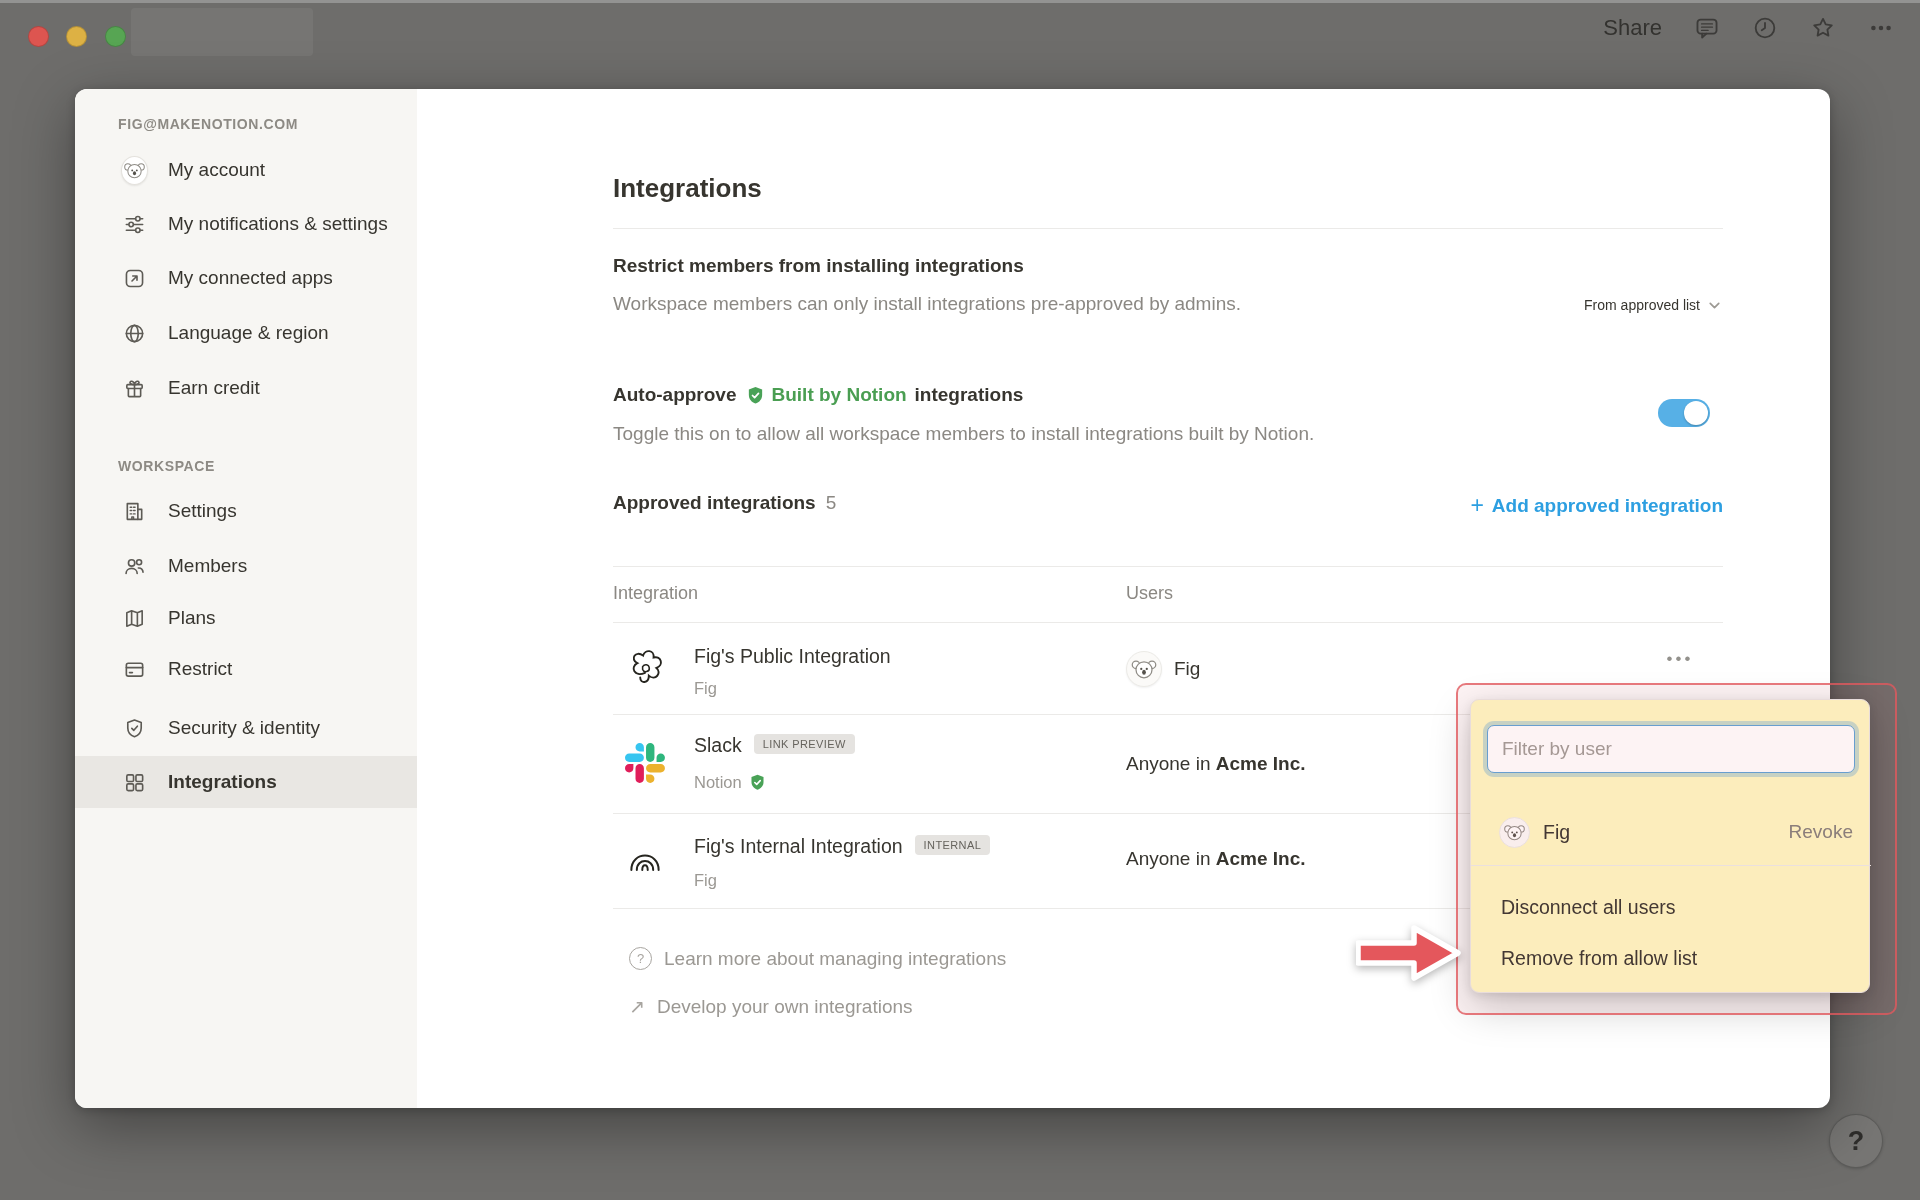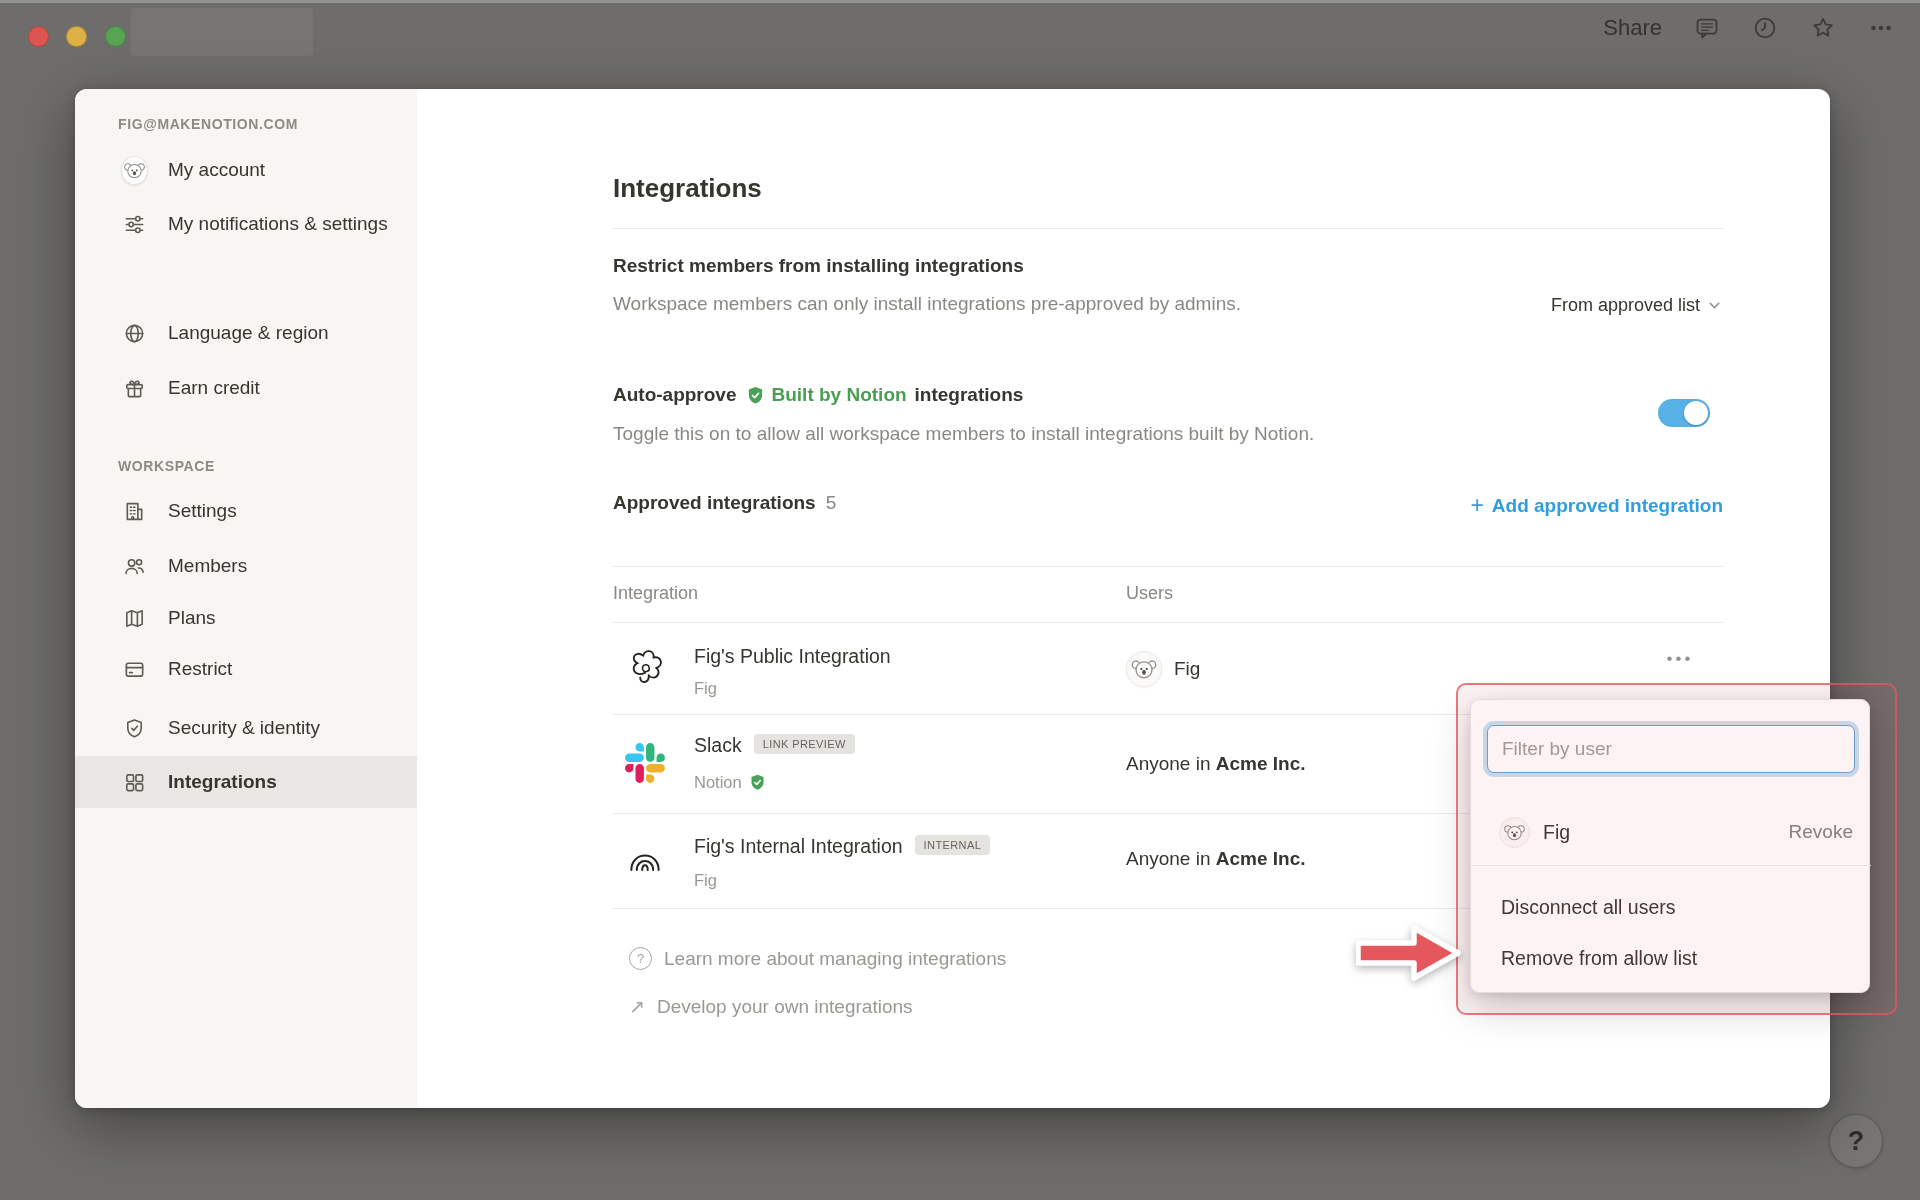--- a/index.html
+++ b/index.html
@@ -28,21 +28,21 @@
   .sb-item.sel .lbl{font-weight:700;}
   .sb-avatar{width:27px;height:27px;border-radius:50%;background:#fff;border:1px solid #e4e2dd;box-shadow:0 1px 2px rgba(0,0,0,.08);display:flex;align-items:center;justify-content:center;}
   svg.sic{width:23px;height:23px;stroke:#5d5b55;fill:none;stroke-width:1.7;stroke-linecap:round;stroke-linejoin:round;}
   
   .content{position:absolute;left:0;top:0;width:1755px;height:1019px;}
   .page-title{position:absolute;left:538px;top:84px;font-size:26px;font-weight:700;color:#37352f;}
   .divider{position:absolute;left:538px;width:1110px;height:1px;background:#ebeae8;}
   .sec-title{position:absolute;left:538px;font-size:19px;font-weight:600;color:#37352f;}
   .sec-desc{position:absolute;left:538px;font-size:19px;line-height:30px;color:#8b8883;width:640px;}
   .select{position:absolute;right:107px;top:201px;height:30px;display:flex;align-items:center;gap:6px;cursor:pointer;}
-  .select .val{font-size:18px;color:#37352f;}
+  .select .val{font-size:14px;color:#37352f;}
   .auto-title{position:absolute;left:538px;top:295px;font-size:19px;font-weight:600;color:#37352f;display:flex;align-items:center;gap:8px;}
   .bbn{color:#4a9e52;display:flex;align-items:center;gap:6px;font-weight:600;}
   .toggle{position:absolute;right:120px;top:310px;width:52px;height:28px;border-radius:14px;background:#57b0e6;cursor:pointer;}
   .toggle .knob{position:absolute;right:2px;top:2px;width:24px;height:24px;border-radius:50%;background:#fff;box-shadow:0 1px 2px rgba(0,0,0,.25);}
   .approved-title{position:absolute;left:538px;top:403px;font-size:19px;font-weight:700;color:#37352f;}
   .approved-count{color:#8b8883;font-weight:400;margin-left:10px;}
   .add-link{position:absolute;right:107px;top:403px;font-size:19px;font-weight:600;color:#2d9fe1;display:flex;gap:8px;align-items:center;cursor:pointer;}
   .col-h{position:absolute;top:494px;font-size:18px;color:#8b8883;}
   .row{position:absolute;left:538px;width:1110px;}
   .int-ic{position:absolute;left:11px;width:42px;height:42px;display:flex;align-items:center;justify-content:center;}
@@ -50,21 +50,21 @@
   .int-sub{position:absolute;left:81px;font-size:16.5px;color:#9b9893;display:flex;align-items:center;gap:6px;}
   .badge{font-size:11px;letter-spacing:.4px;color:#66635d;background:#e5e3e0;border-radius:4px;padding:4px 9px;font-weight:500;}
   .users-cell{position:absolute;left:513px;font-size:19px;color:#37352f;display:flex;align-items:center;gap:12px;white-space:nowrap;}
   .users-cell b{font-weight:700;}
   .u-avatar{width:34px;height:34px;border-radius:50%;background:#fbfaf8;border:1px solid #ecebe7;box-shadow:0 1px 2px rgba(0,0,0,.06);display:flex;align-items:center;justify-content:center;}
   .dots{position:absolute;left:1045px;width:44px;text-align:center;color:#93918c;font-size:17px;letter-spacing:3px;cursor:pointer;}
   .foot-link{position:absolute;display:flex;align-items:center;gap:12px;color:#9b9893;font-size:19px;cursor:pointer;}
   .qcirc{width:21px;height:21px;border:1.5px solid #a8a5a0;border-radius:50%;display:flex;align-items:center;justify-content:center;font-size:13px;color:#a8a5a0;}
   .uarrow{font-size:19px;color:#a8a5a0;}
   
-  .popup{position:absolute;left:1470px;top:699px;width:400px;height:294px;background:#ffffff;border:1px solid #e9e7e4;border-radius:9px;
+  .popup{position:absolute;left:1470px;top:699px;width:400px;height:294px;background:#fef9c3;border:1px solid #e9e7e4;border-radius:9px;
     box-shadow:0 14px 40px rgba(0,0,0,.22), 0 3px 10px rgba(0,0,0,.1);z-index:30;box-sizing:border-box;}
   .filter{position:absolute;left:16px;top:25px;width:368px;height:48px;box-sizing:border-box;border:1.5px solid #5fa4d8;border-radius:7px;
     background:#fff;box-shadow:0 0 0 4px rgba(92,164,216,.35);font-size:19px;color:#37352f;padding:0 14px;outline:none;font-family:inherit;}
   .filter::placeholder{color:#a09d98;}
   .pu-user{position:absolute;left:0;top:108px;width:400px;height:48px;display:flex;align-items:center;cursor:pointer;}
   .pu-user .pav{position:absolute;left:28px;width:29px;height:29px;border-radius:50%;background:#fbfaf8;border:1px solid #ecebe7;display:flex;align-items:center;justify-content:center;}
   .pu-user .nm{position:absolute;left:72px;font-size:19.5px;color:#37352f;}
   .pu-user .rv{position:absolute;right:18px;font-size:19px;color:#84817c;}
   .pu-div{position:absolute;left:0;top:165px;width:400px;height:1px;background:#ecebe8;}
   .pu-item{position:absolute;left:0;width:400px;height:44px;display:flex;align-items:center;padding-left:30px;box-sizing:border-box;
@@ -131,20 +131,29 @@
         <span class="ic">
             <svg class="sic" viewBox="0 0 24 24">
               <path d="M3.5 6h17M3.5 12h17M3.5 18h17"></path>
               <circle cx="15.5" cy="6" r="2.3" fill="#f7f6f3"></circle>
               <circle cx="8.5" cy="12" r="2.3" fill="#f7f6f3"></circle>
               <circle cx="15.5" cy="18" r="2.3" fill="#f7f6f3"></circle>
             </svg>
           </span>
         <span class="lbl">My notifications &amp; settings</span>
       </div>
+      <div class="sb-item" style="top:163px">
+        <span class="ic">
+            <svg class="sic" viewBox="0 0 24 24">
+              <rect x="3.6" y="3.6" width="16.8" height="16.8" rx="4"></rect>
+              <path d="M9.4 14.6l5.2-5.2M10.2 9.4h4.4v4.4"></path>
+            </svg>
+          </span>
+        <span class="lbl">My connected apps</span>
+      </div>
       <div class="sb-item" style="top:218px">
         <span class="ic">
             <svg class="sic" viewBox="0 0 24 24">
               <circle cx="12" cy="12" r="8.5"></circle>
               <ellipse cx="12" cy="12" rx="3.9" ry="8.5"></ellipse>
               <path d="M3.5 12h17"></path>
             </svg>
           </span>
         <span class="lbl">Language &amp; region</span>
       </div>

